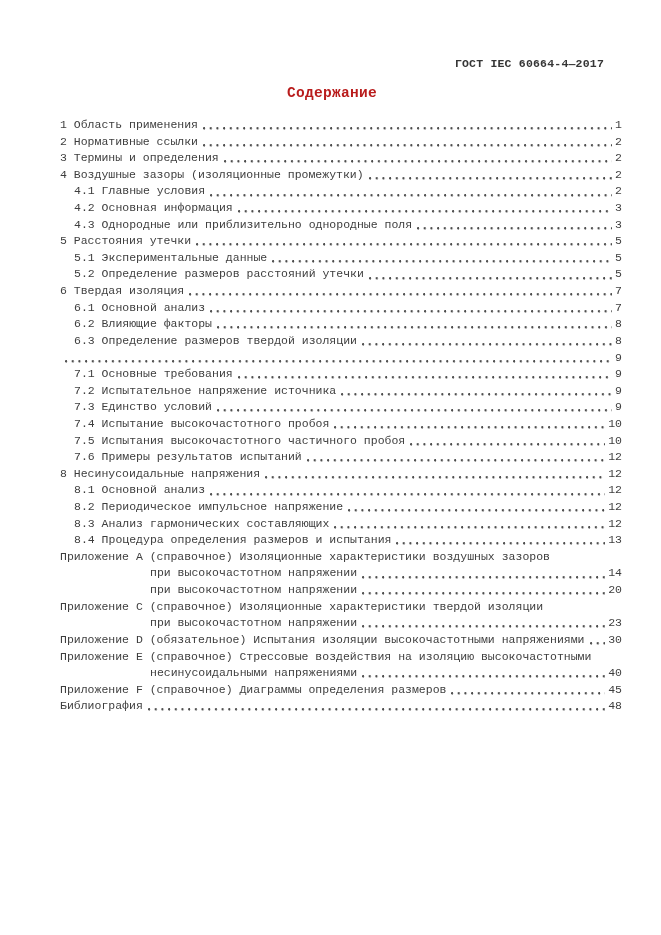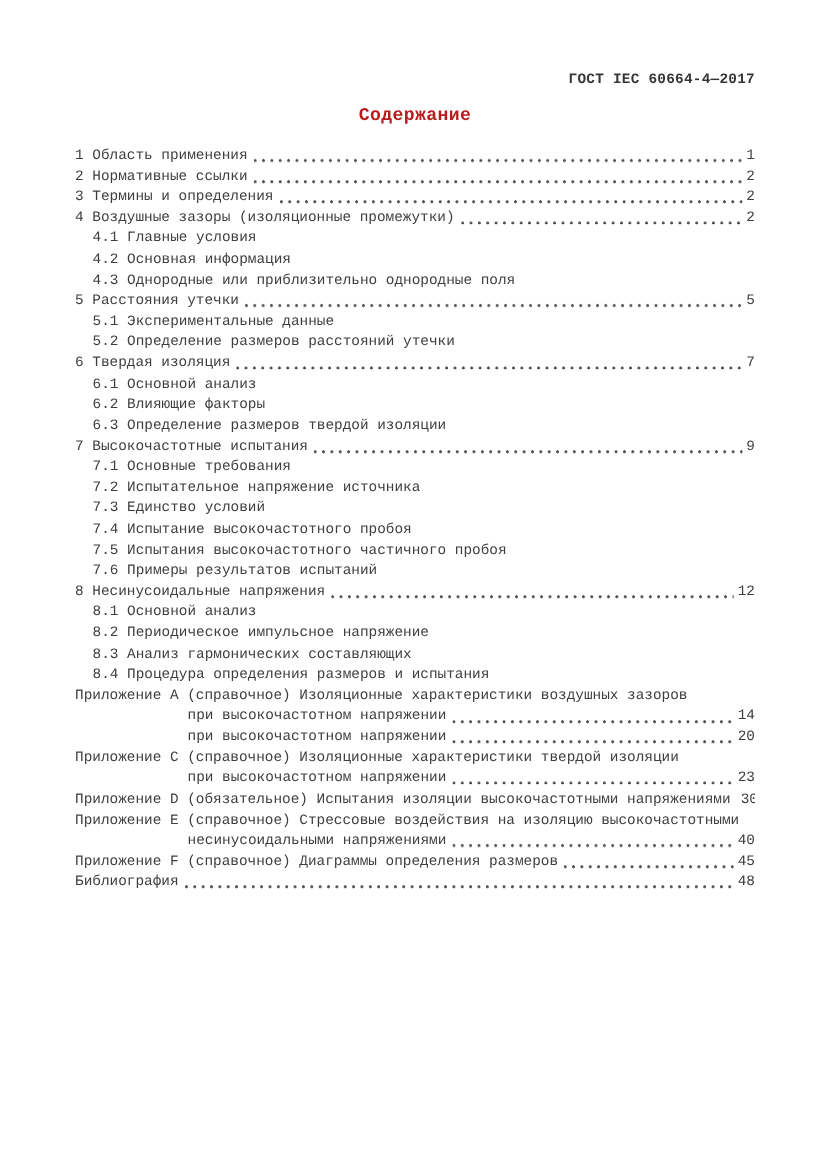--- a/index.html
+++ b/index.html
@@ -36,31 +36,31 @@
     text-align: center;
     font-size: 14.5px;
     font-weight: bold;
     color: #b91c1c;
     letter-spacing: 0.3px;
   }
   .toc {
     position: absolute;
     top: 117px;
     left: 36px;
-    right: 81px;
+    right: 63px;
   }
   .toc-row {
     display: flex;
     height: 16.62px;
     line-height: 16.62px;
     font-size: 11.5px;
     white-space: nowrap;
     overflow: hidden;
   }
-  .toc-row.sub  { padding-left: 14px; flex-direction: column; }
+  .toc-row.sub  { padding-left: 14px; }
   .toc-row.cont { padding-left: 90px; }
   .toc-text {
     flex: 0 0 auto;
   }
   .toc-leader {
     flex: 1 1 auto;
     align-self: flex-end;
     height: 3px;
     margin: 0 3px 3.5px 5px;
     background-image: radial-gradient(circle at 1.1px 1.4px, #4d4d4d 1px, rgba(0,0,0,0) 1.35px);
@@ -153,21 +153,20 @@
         <span class="toc-text">6.2 Влияющие факторы</span>
         <span class="toc-leader"></span>
         <span class="toc-page">8</span>
       </div>
       <div class="toc-row sub">
         <span class="toc-text">6.3 Определение размеров твердой изоляции</span>
         <span class="toc-leader"></span>
         <span class="toc-page">8</span>
       </div>
       <div class="toc-row main">
-        <span class="toc-text">7 Высокочастотные испытания</span>
         <span class="toc-leader"></span>
         <span class="toc-page">9</span>
       </div>
       <div class="toc-row sub">
         <span class="toc-text">7.1 Основные требования</span>
         <span class="toc-leader"></span>
         <span class="toc-page">9</span>
       </div>
       <div class="toc-row sub">
         <span class="toc-text">7.2 Испытательное напряжение источника</span>

